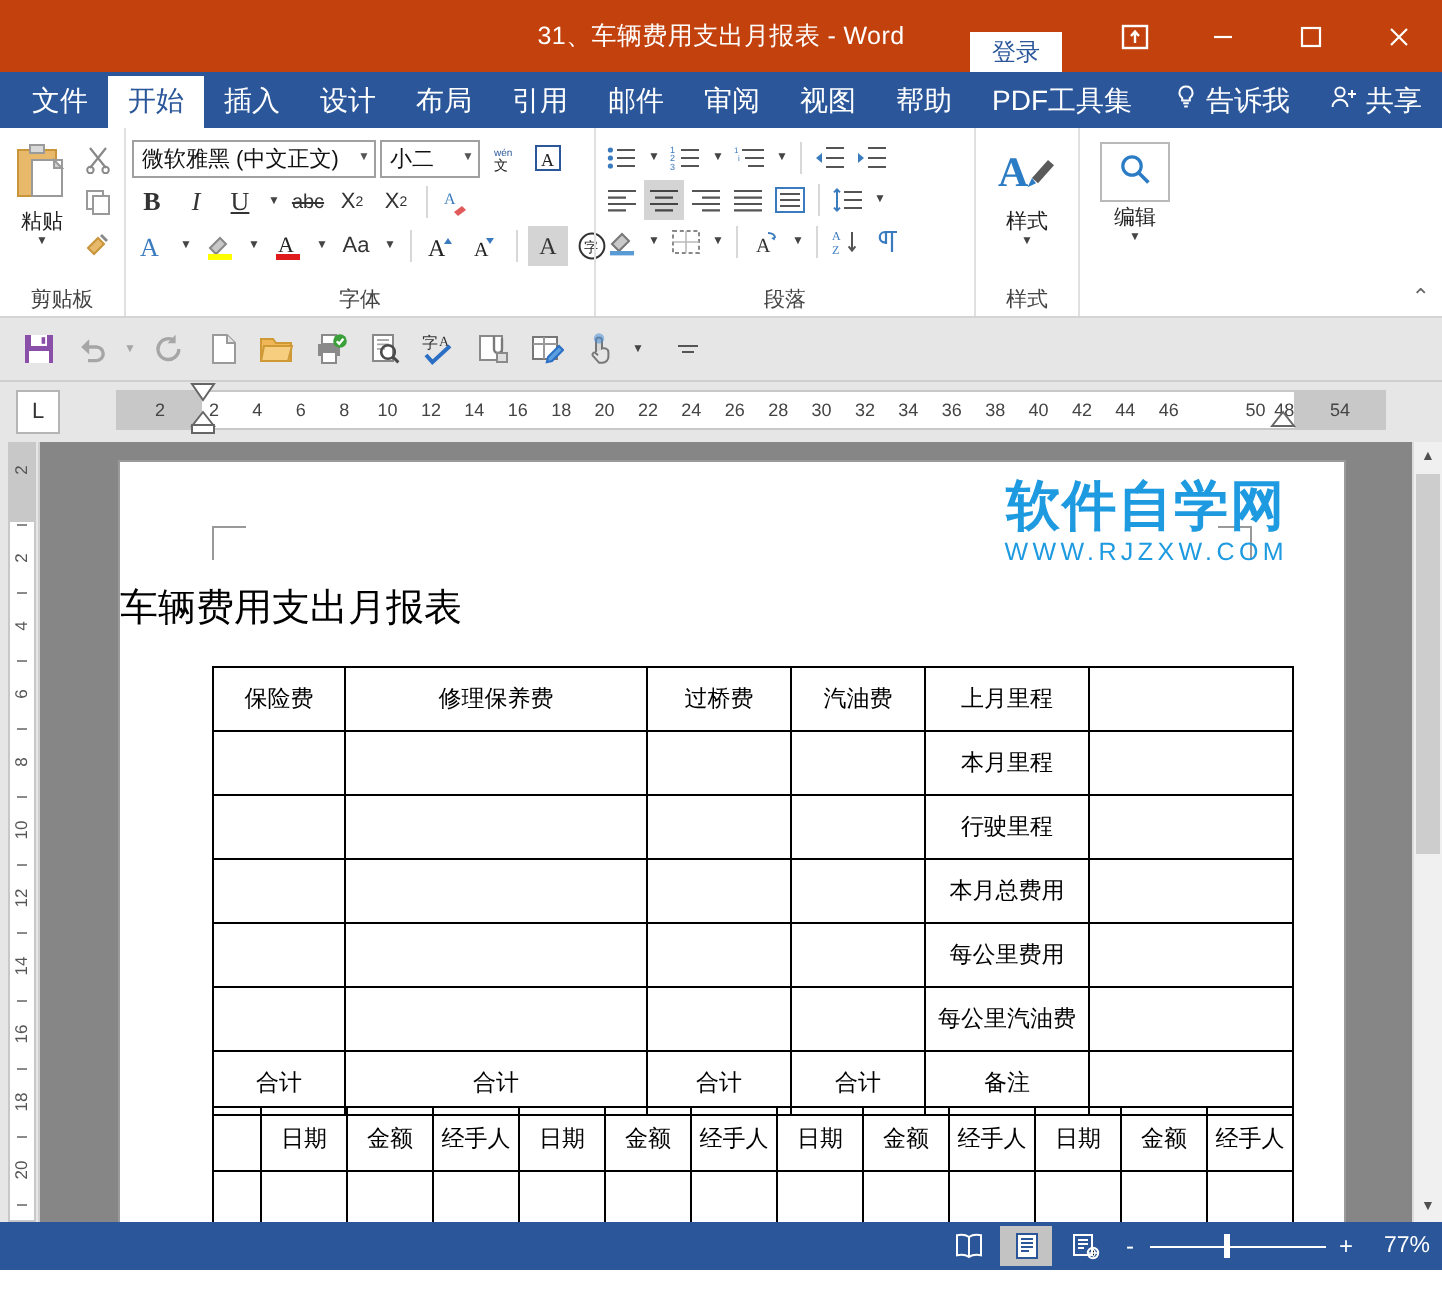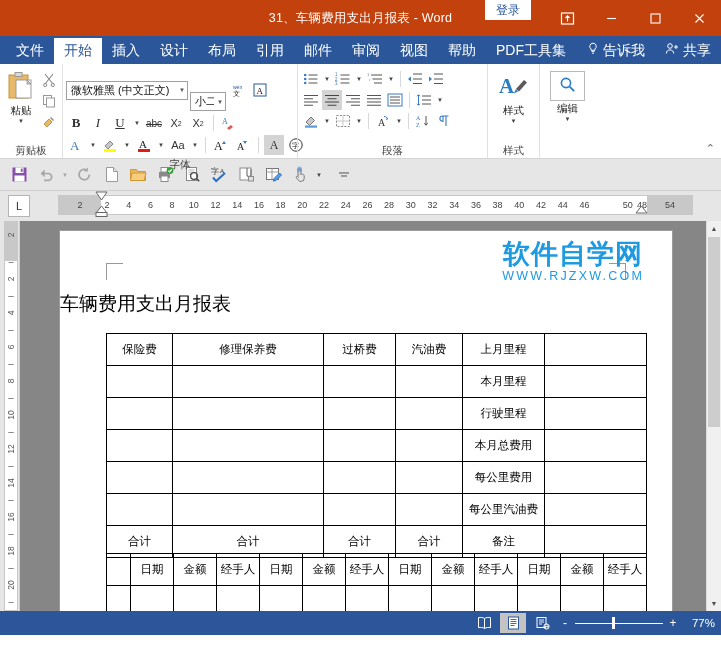--- a/index.html
+++ b/index.html
@@ -13,21 +13,21 @@
   
   .titlebar {
     height:36px; background:#c2410c; display:flex; align-items:center;
     position:relative;
   }
   .title-text {
     position:absolute; left:0; right:0; text-align:center;
     color:#fff; font-size:12.5px; letter-spacing:.2px;
     pointer-events:none;
   }
-  .tb-right { margin-left:auto; display:flex; align-items:flex-start; height:100%; }
+  .tb-right { margin-left:auto; display:flex; align-items:flex-end; height:100%; }
   .signin {
     background:#fff; color:#2b579a; font-size:12px;
     padding:3px 11px; margin-right:14px; line-height:14px;
     border:0; cursor:pointer; z-index:3;
   }
   .tbbtn {
     width:44px; height:36px; display:flex; align-items:center; justify-content:center;
     color:#fff; z-index:3; cursor:pointer;
   }
   .tbbtn svg { display:block; }
@@ -71,21 +71,21 @@
   
   .g-font { width:235px; }
   .fontrow { display:flex; align-items:center; gap:2px; margin-bottom:2px; }
   .combo {
     height:19px; border:1px solid #a0a0a0; background:#fff; display:flex;
     align-items:center; padding:0 2px 0 4px; font-size:11px; color:#111; cursor:pointer;
   }
   .combo .cv { flex:1; white-space:nowrap; overflow:hidden; }
   .combo .ca { font-size:6px; color:#555; padding-left:3px; }
   .fname { width:122px; }
-  .fsize { width:36px;margin-top:23px; }
+  .fsize { width:50px; }
 
   
   .g-para { width:190px; }
   .prow { display:flex; align-items:center; gap:1px; margin-bottom:1px; }
   .sep { width:1px; height:16px; background:#d8d8d8; margin:0 3px; }
 
   
   .g-styles { width:52px; }
   .g-edit { width:56px; }
 

